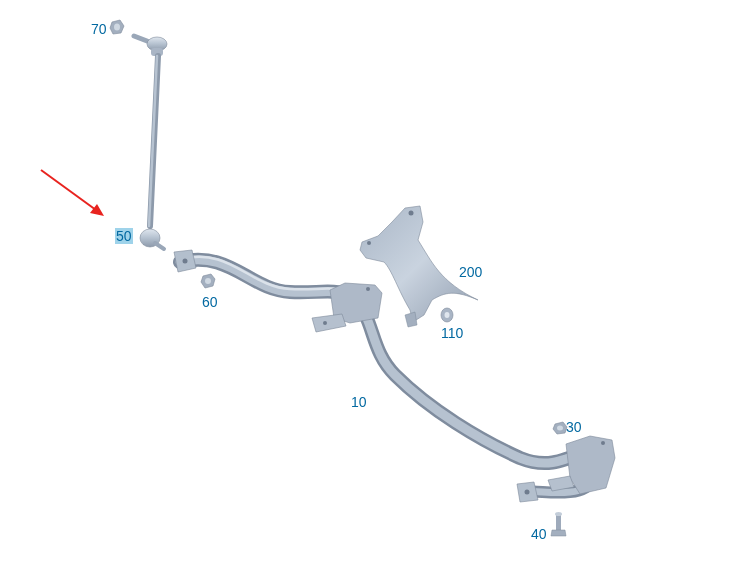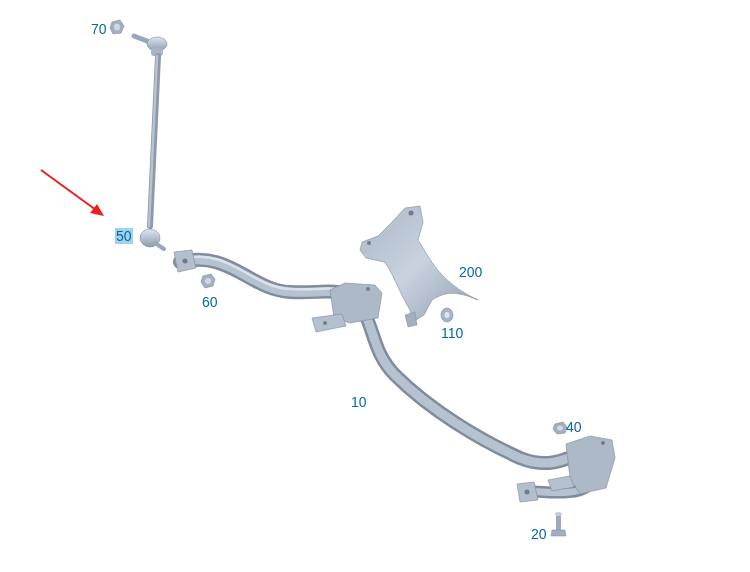--- a/index.html
+++ b/index.html
@@ -102,14 +102,14 @@
     <polygon points="104,216 90,213 97,204" fill="#e8231f"></polygon>
   </g>
 </svg>
 
 <div class="callout" style="left:90px;top:21px;">70</div>
 <div class="callout selected" style="left:115px;top:228px;">50</div>
 <div class="callout" style="left:201px;top:294px;text-align:right;">60</div>
 <div class="callout" style="left:458px;top:264px;">200</div>
 <div class="callout" style="left:440px;top:325px;">110</div>
 <div class="callout" style="left:350px;top:365px;margin-top:29px;">10</div>
-<div class="callout" style="left:565px;top:419px;">40</div>
-<div class="callout" style="left:530px;top:526px;">20</div>
+<div class="callout" style="left:565px;top:419px;">30</div>
+<div class="callout" style="left:530px;top:526px;">40</div>
 
 </body></html>

